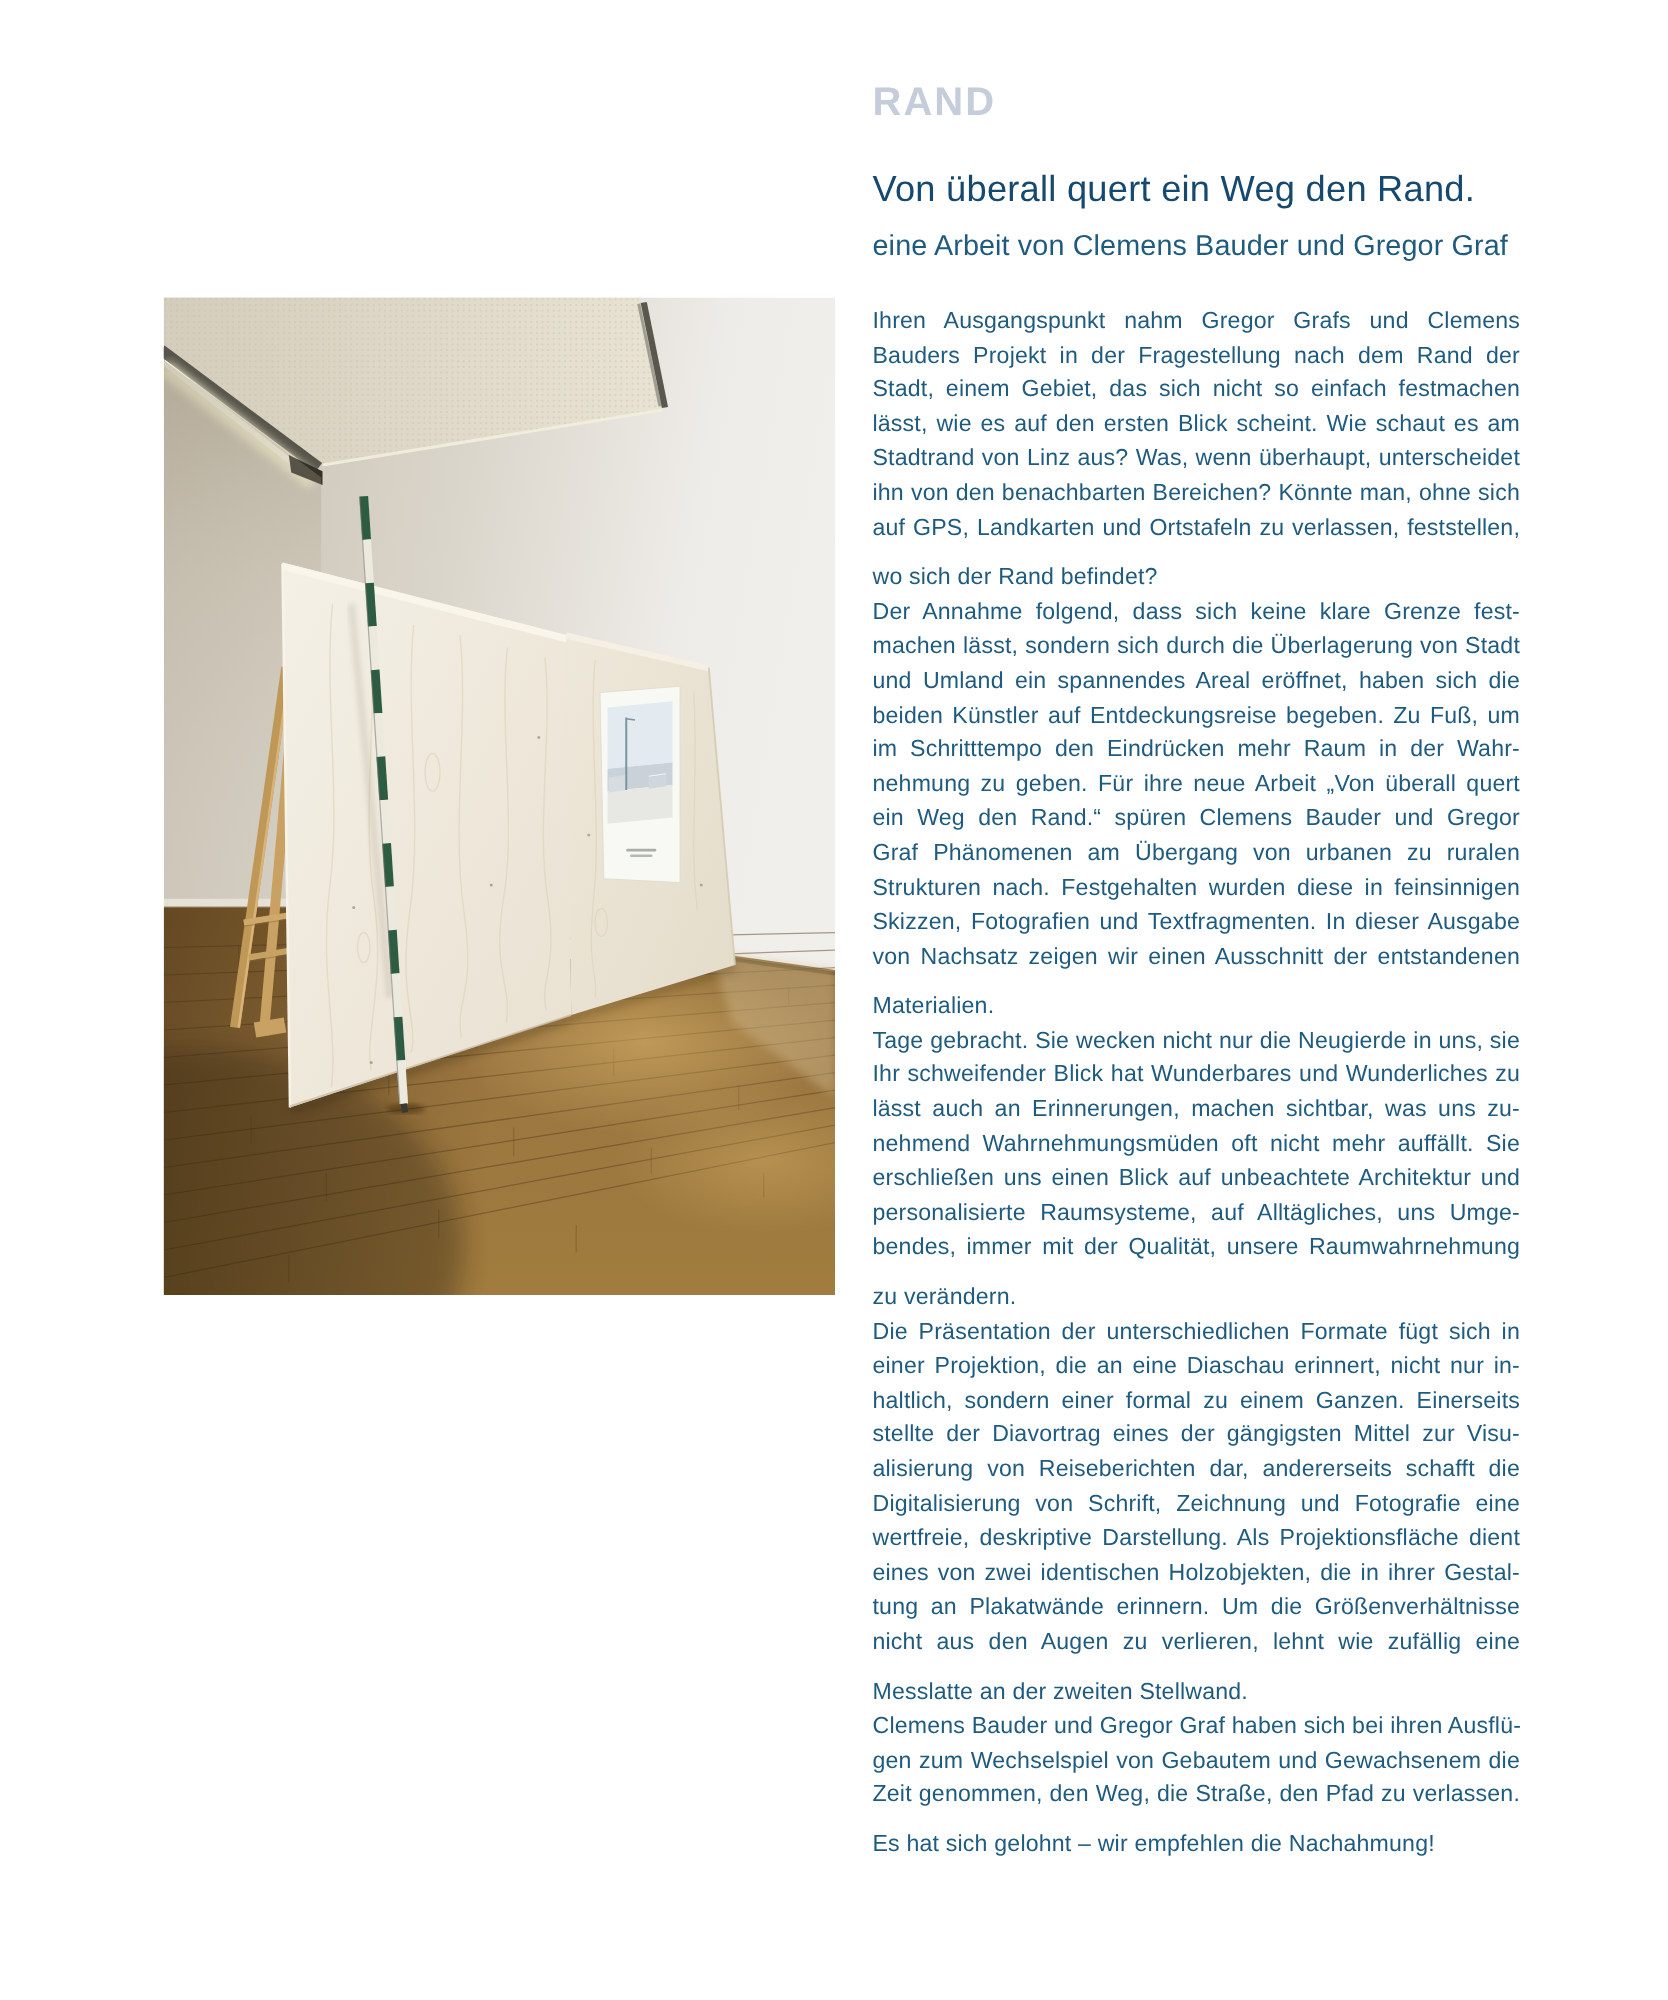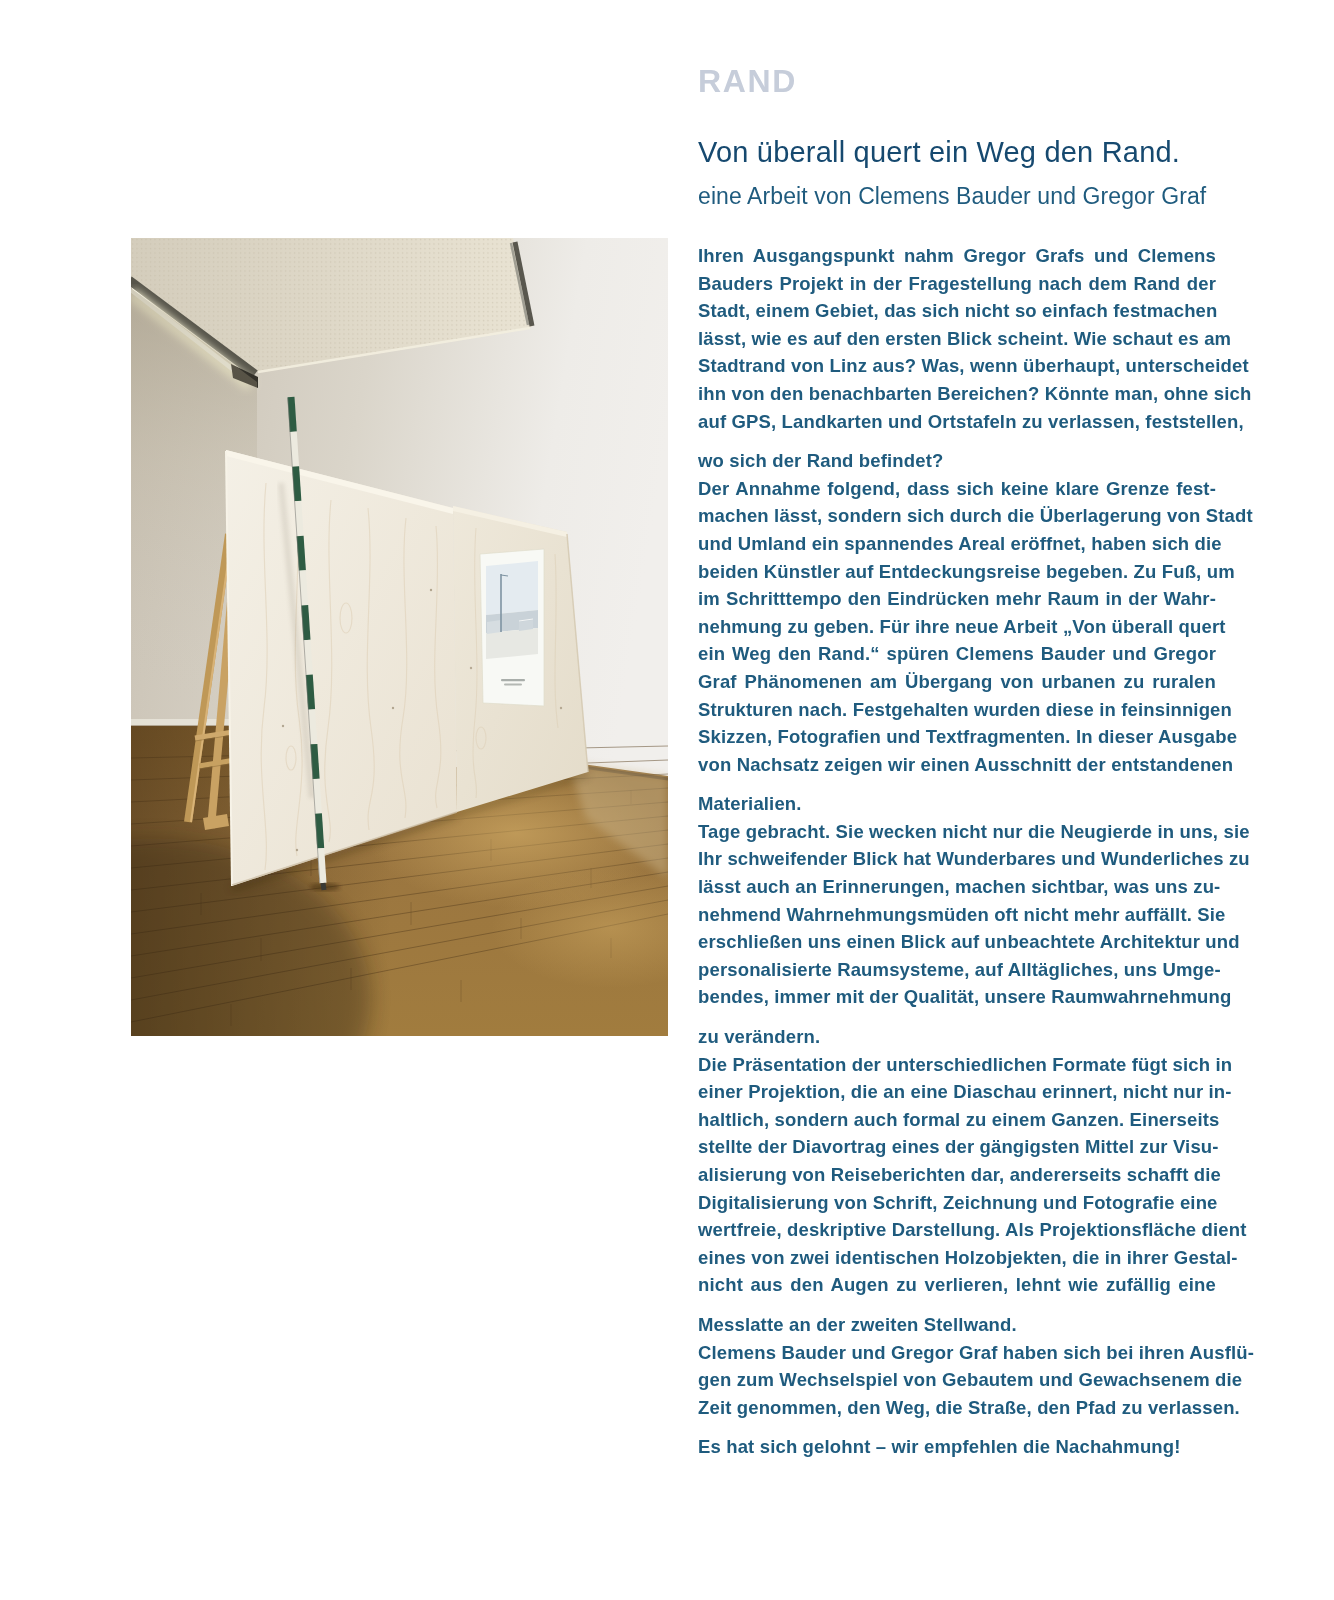--- a/index.html
+++ b/index.html
@@ -17,21 +17,21 @@
   .title{
     position:absolute;left:698px;top:136px;
     font-size:29px;font-weight:normal;color:var(--title);letter-spacing:.2px;
   }
   .subtitle{
     position:absolute;left:698px;top:183px;
     font-size:23px;color:var(--body);letter-spacing:.1px;
   }
   .article-body{
     position:absolute;left:698px;top:242px;width:518px;
-    color:var(--body);font-size:18.5px;letter-spacing:.15px;font-weight:bold;
+    color:var(--body);font-size:18.5px;letter-spacing:.15px;
   }
   .bline{
     height:27.6px;line-height:27.6px;white-space:nowrap;
     text-align:justify;text-align-last:justify;
   }
   .bline.plast{text-align-last:left;margin-top:12px;}
   .photo{
     position:absolute;left:131px;top:238px;width:537px;height:798px;
   }
 </style>
@@ -66,26 +66,27 @@
     <div class="bline">Tage gebracht. Sie wecken nicht nur die Neugierde in uns, sie</div>
     <div class="bline">Ihr schweifender Blick hat Wunderbares und Wunderliches zu</div>
     <div class="bline">lässt auch an Erinnerungen, machen sichtbar, was uns zu-</div>
     <div class="bline">nehmend Wahrnehmungsmüden oft nicht mehr auffällt. Sie</div>
     <div class="bline">erschließen uns einen Blick auf unbeachtete Architektur und</div>
     <div class="bline">personalisierte Raumsysteme, auf Alltägliches, uns Umge-</div>
     <div class="bline">bendes, immer mit der Qualität, unsere Raumwahrnehmung</div>
     <div class="bline plast">zu verändern.</div>
     <div class="bline">Die Präsentation der unterschiedlichen Formate fügt sich in</div>
     <div class="bline">einer Projektion, die an eine Diaschau erinnert, nicht nur in-</div>
-    <div class="bline">haltlich, sondern auch formal zu einem Ganzen. Einerseits</div>
+    <div class="bline">haltlich, sondern einer formal zu einem Ganzen. Einerseits</div>
     <div class="bline">stellte der Diavortrag eines der gängigsten Mittel zur Visu-</div>
     <div class="bline">alisierung von Reiseberichten dar, andererseits schafft die</div>
     <div class="bline">Digitalisierung von Schrift, Zeichnung und Fotografie eine</div>
     <div class="bline">wertfreie, deskriptive Darstellung. Als Projektionsfläche dient</div>
     <div class="bline">eines von zwei identischen Holzobjekten, die in ihrer Gestal-</div>
+    <div class="bline">tung an Plakatwände erinnern. Um die Größenverhältnisse</div>
     <div class="bline">nicht aus den Augen zu verlieren, lehnt wie zufällig eine</div>
     <div class="bline plast">Messlatte an der zweiten Stellwand.</div>
     <div class="bline">Clemens Bauder und Gregor Graf haben sich bei ihren Ausflü-</div>
     <div class="bline">gen zum Wechselspiel von Gebautem und Gewachsenem die</div>
     <div class="bline">Zeit genommen, den Weg, die Straße, den Pfad zu verlassen.</div>
     <div class="bline plast">Es hat sich gelohnt – wir empfehlen die Nachahmung!</div>
   </div>
 
 <svg class="photo" viewBox="0 0 537 798" width="537" height="798" aria-hidden="true">
   <defs>

